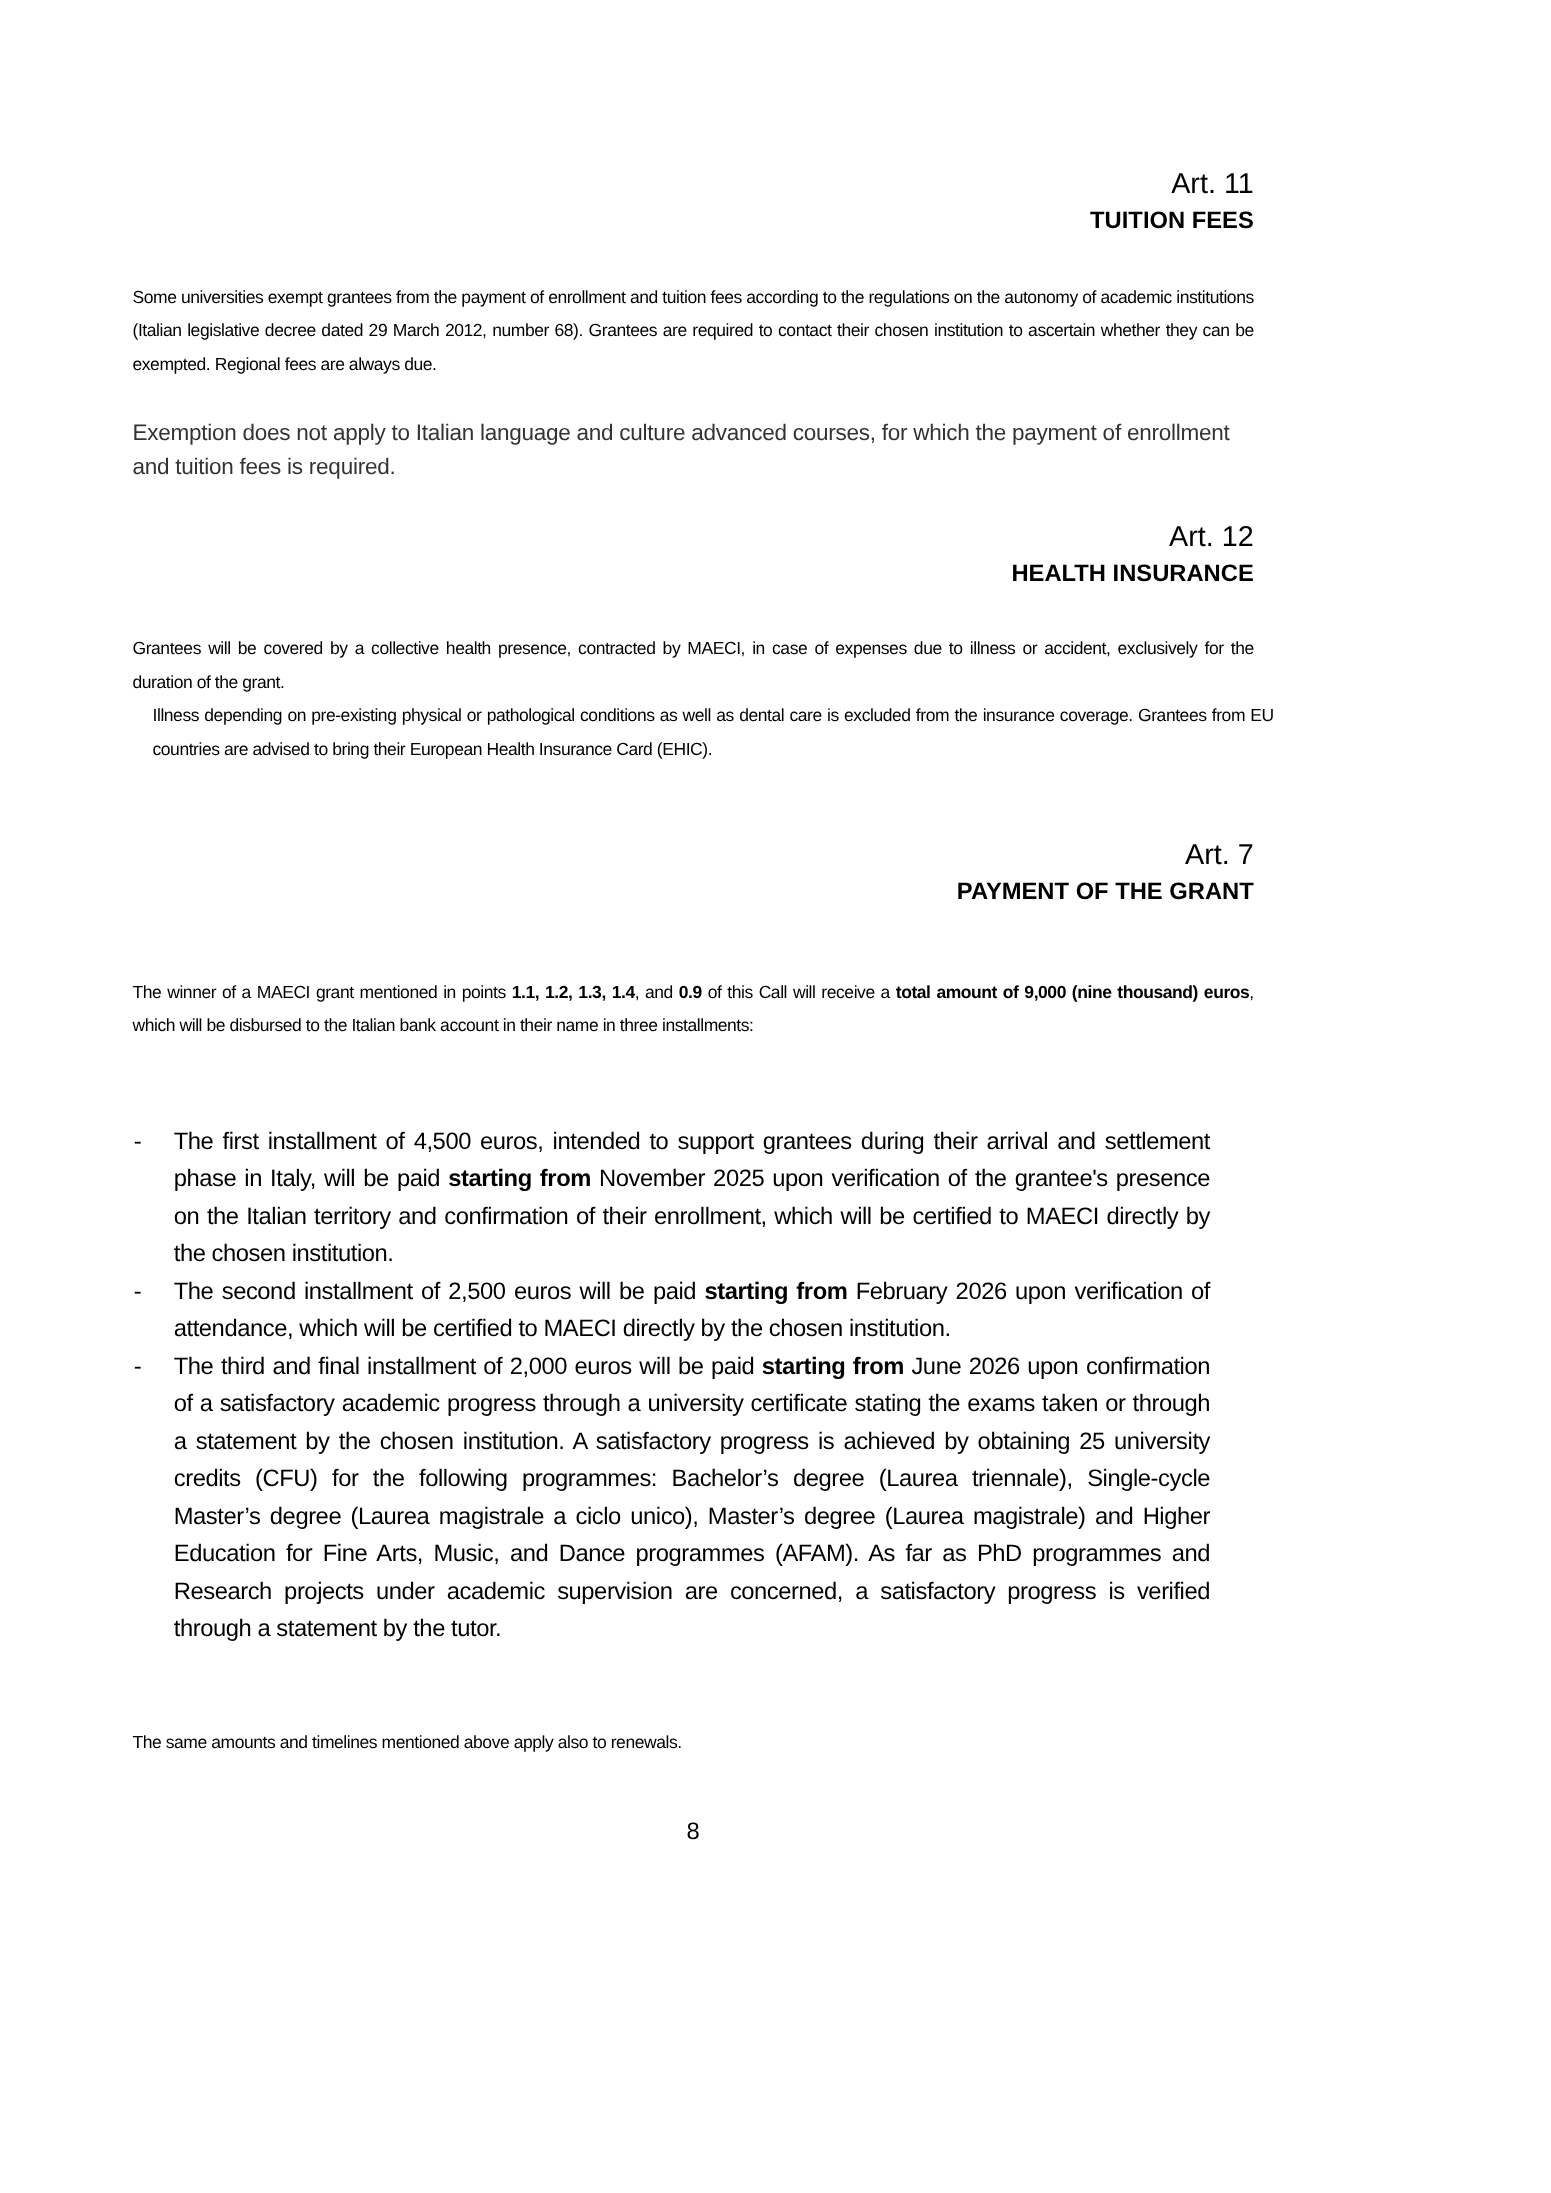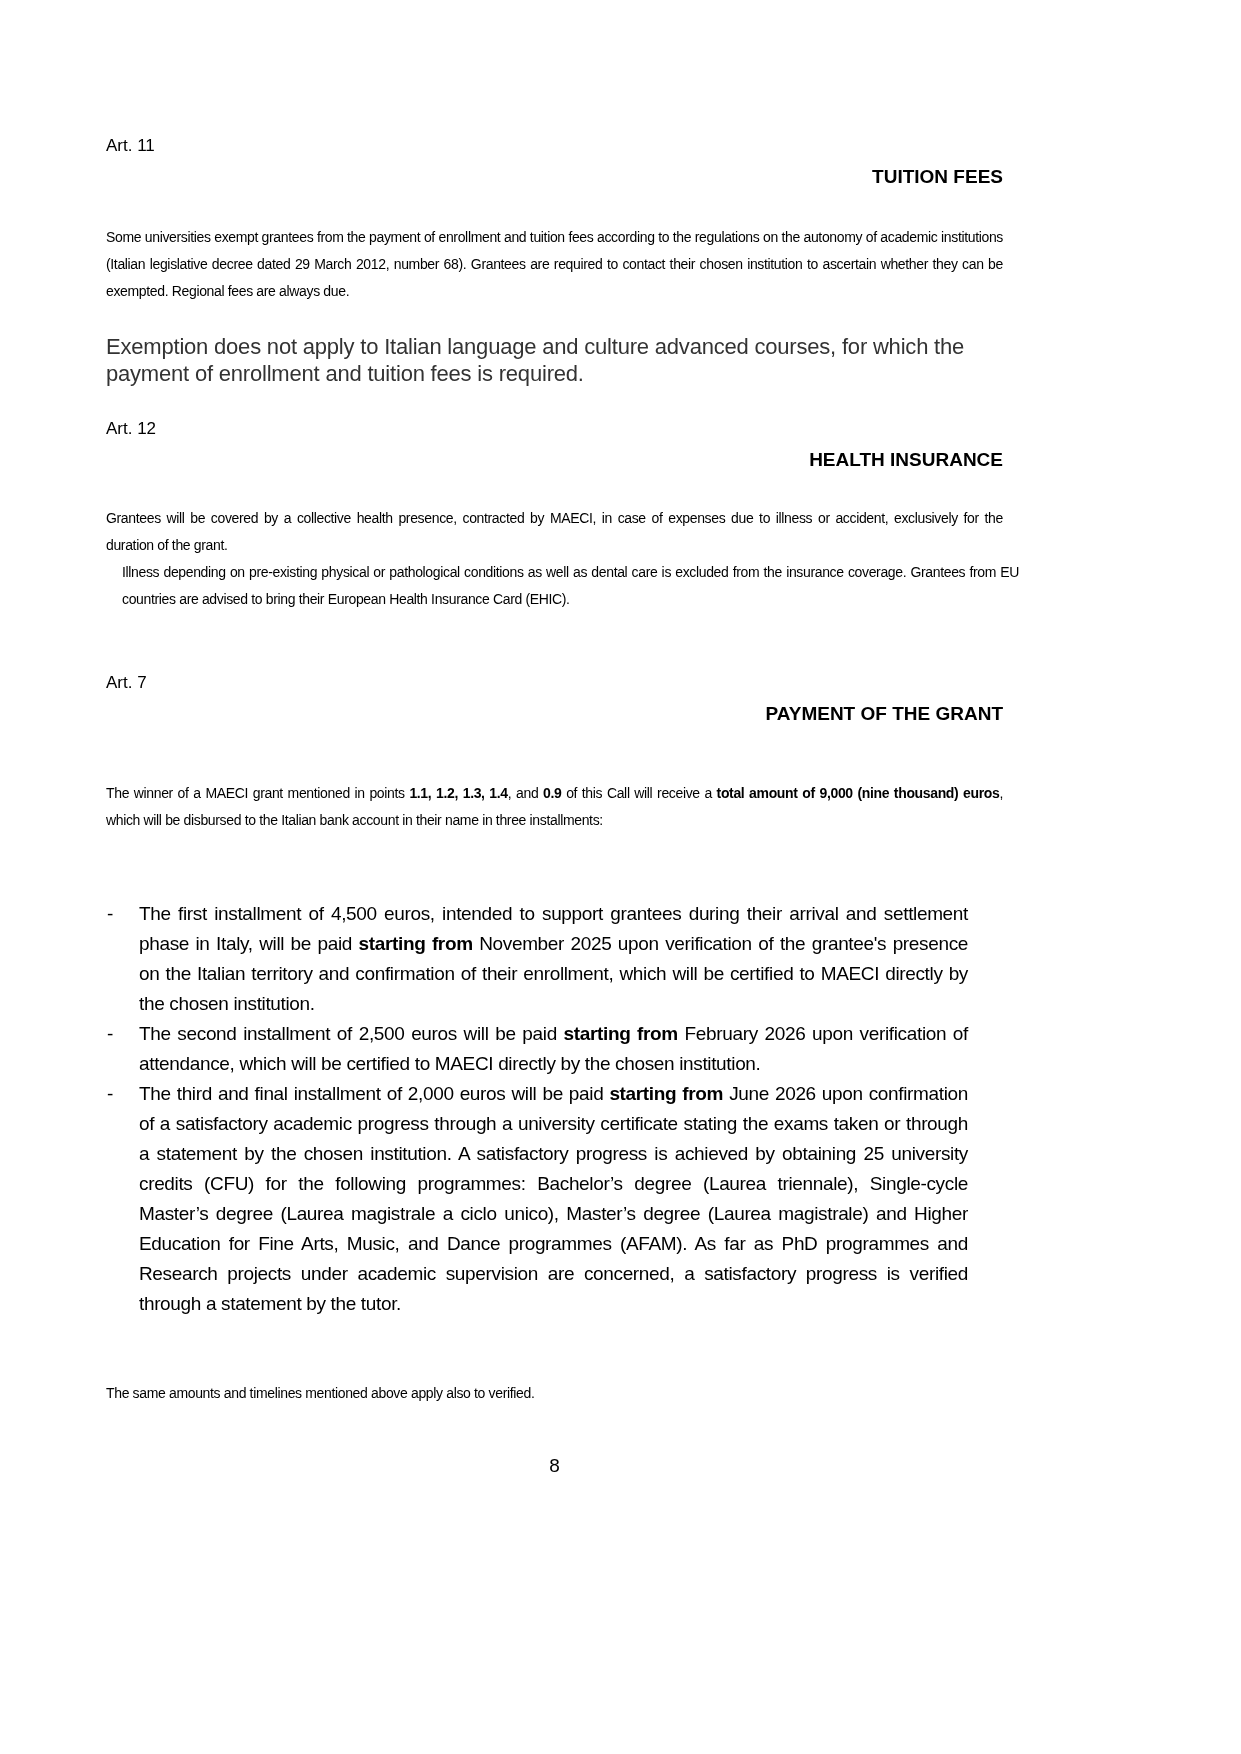--- a/index.html
+++ b/index.html
@@ -18,22 +18,22 @@
     .page {
       position: absolute;
       left: 106px;
       width: 897px;
       top: 0;
     }
     .art-num {
       position: absolute;
       left: 0;
       width: 897px;
-      text-align: left;
-      font-size: 17px;
+      text-align: right;
+      font-size: 23px;
       line-height: 24px;
     }
     .art-title {
       position: absolute;
       left: 0;
       width: 897px;
       text-align: right;
       font-size: 19px;
       line-height: 24px;
       font-weight: bold;
@@ -42,21 +42,21 @@
       position: absolute;
       left: 0;
       width: 897px;
       font-size: 14px;
       line-height: 27px;
       text-align: justify;
       letter-spacing: -0.35px;
     }
     .para.gray {
       color: #333333;
-      font-size: 22px;
+      font-size: 18px;
       letter-spacing: -0.2px;
       text-align: left;
     }
     .para.left { text-align: left; }
     .bullet-list {
       position: absolute;
       left: 0;
       width: 862px;
       margin: 0;
       padding: 0;
@@ -112,16 +112,16 @@
       <span class="bullet-dash">-</span><span>The first installment of 4,500 euros, intended to support grantees during their arrival and settlement phase in Italy, will be paid </span><b>starting from</b><span> November 2025 upon verification of the grantee's presence on the Italian territory and confirmation of their enrollment, which will be certified to MAECI directly by the chosen institution.</span>
     </li>
     <li class="bullet-item">
       <span class="bullet-dash">-</span><span>The second installment of 2,500 euros will be paid </span><b>starting from</b><span> February 2026 upon verification of attendance, which will be certified to MAECI directly by the chosen institution.</span>
     </li>
     <li class="bullet-item">
       <span class="bullet-dash">-</span><span>The third and final installment of 2,000 euros will be paid </span><b>starting from</b><span> June 2026 upon confirmation of a satisfactory academic progress through a university certificate stating the exams taken or through a statement by the chosen institution. A satisfactory progress is achieved by obtaining 25 university credits (CFU) for the following programmes: Bachelor’s degree (Laurea triennale), Single-cycle Master’s degree (Laurea magistrale a ciclo unico), Master’s degree (Laurea magistrale) and Higher Education for Fine Arts, Music, and Dance programmes (AFAM). As far as PhD programmes and Research projects under academic supervision are concerned, a satisfactory progress is verified through a statement by the tutor.</span>
     </li>
   </ul>
 
-  <div class="para left" style="top:1380px;">The same amounts and timelines mentioned above apply also to verified.</div>
+  <div class="para left" style="top:1380px;">The same amounts and timelines mentioned above apply also to renewals.</div>
 
   <div class="page-number" style="top:1454px;">8</div>
 </div>
 
 </body></html>

